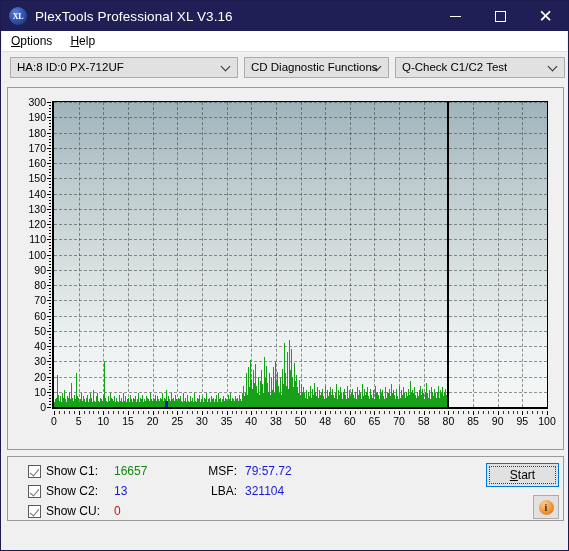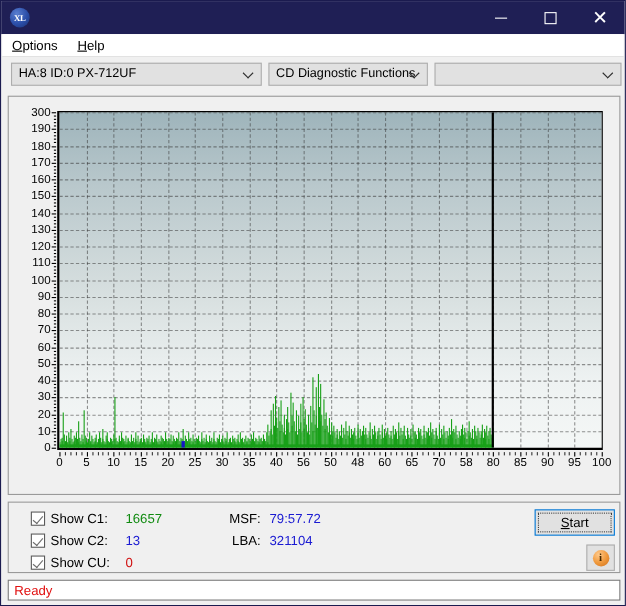--- a/index.html
+++ b/index.html
@@ -226,20 +226,21 @@
   }
   #status-text { font-size: 12px; color: #e11010; padding-left: 5px; }
 </style>
 </head>
 <body>
 
 <div id="app">
 
   <div id="titlebar">
     <div id="app-icon">XL</div>
+    <div id="title-text">PlexTools Professional XL V3.16</div>
     <div class="winbtn" id="btn-min">
         <span class="glyph"></span>
       </div>
     <div class="winbtn" id="btn-max">
         <span class="glyph"></span>
       </div>
     <div class="winbtn" id="btn-close">
         <span class="glyph">✕</span>
       </div>
   </div>
@@ -252,20 +253,21 @@
   <div id="toolbar">
     <div class="combo" id="combo-drive">
       <span class="ctext">HA:8 ID:0  PX-712UF</span>
       <span class="arrow"></span>
     </div>
     <div class="combo" id="combo-func">
       <span class="ctext">CD Diagnostic Functions</span>
       <span class="arrow"></span>
     </div>
     <div class="combo" id="combo-test">
+      <span class="ctext">Q-Check C1/C2 Test</span>
       <span class="arrow"></span>
     </div>
   </div>
 
   <div id="chart-panel">
     <div id="yaxis-labels">
         <div class="ylab" style="top: 319px;">0</div>
         <div class="ytick" style="top: 319px;"></div>
         <div class="ylab" style="top: 303.8px;">10</div>
         <div class="ytick" style="top: 303.8px;"></div>
@@ -948,21 +950,21 @@
         <div class="xlab" style="left: 144.6px;">20</div>
         <div class="xtick" style="left: 144.6px;"></div>
         <div class="xlab" style="left: 169.3px;">25</div>
         <div class="xtick" style="left: 169.3px;"></div>
         <div class="xlab" style="left: 193.9px;">30</div>
         <div class="xtick" style="left: 193.9px;"></div>
         <div class="xlab" style="left: 218.5px;">35</div>
         <div class="xtick" style="left: 218.5px;"></div>
         <div class="xlab" style="left: 243.2px;">40</div>
         <div class="xtick" style="left: 243.2px;"></div>
-        <div class="xlab" style="left: 267.9px;">56</div>
+        <div class="xlab" style="left: 267.9px;">38</div>
         <div class="xtick" style="left: 267.9px;"></div>
         <div class="xlab" style="left: 292.5px;">50</div>
         <div class="xtick" style="left: 292.5px;"></div>
         <div class="xlab" style="left: 317.2px;">48</div>
         <div class="xtick" style="left: 317.2px;"></div>
         <div class="xlab" style="left: 341.8px;">60</div>
         <div class="xtick" style="left: 341.8px;"></div>
         <div class="xlab" style="left: 366.4px;">65</div>
         <div class="xtick" style="left: 366.4px;"></div>
         <div class="xlab" style="left: 391.1px;">70</div>
@@ -1094,16 +1096,13 @@
       <span class="focusring"></span>
       <span><span class="u">S</span>tart</span>
     </div>
 
 
     <div id="btn-info">
       <span class="ic">i</span>
     </div>
   </div>
 
-  <div id="statusbar">
-    <span id="status-text">Ready</span>
-  </div>
 </div>
 
 </body></html>

